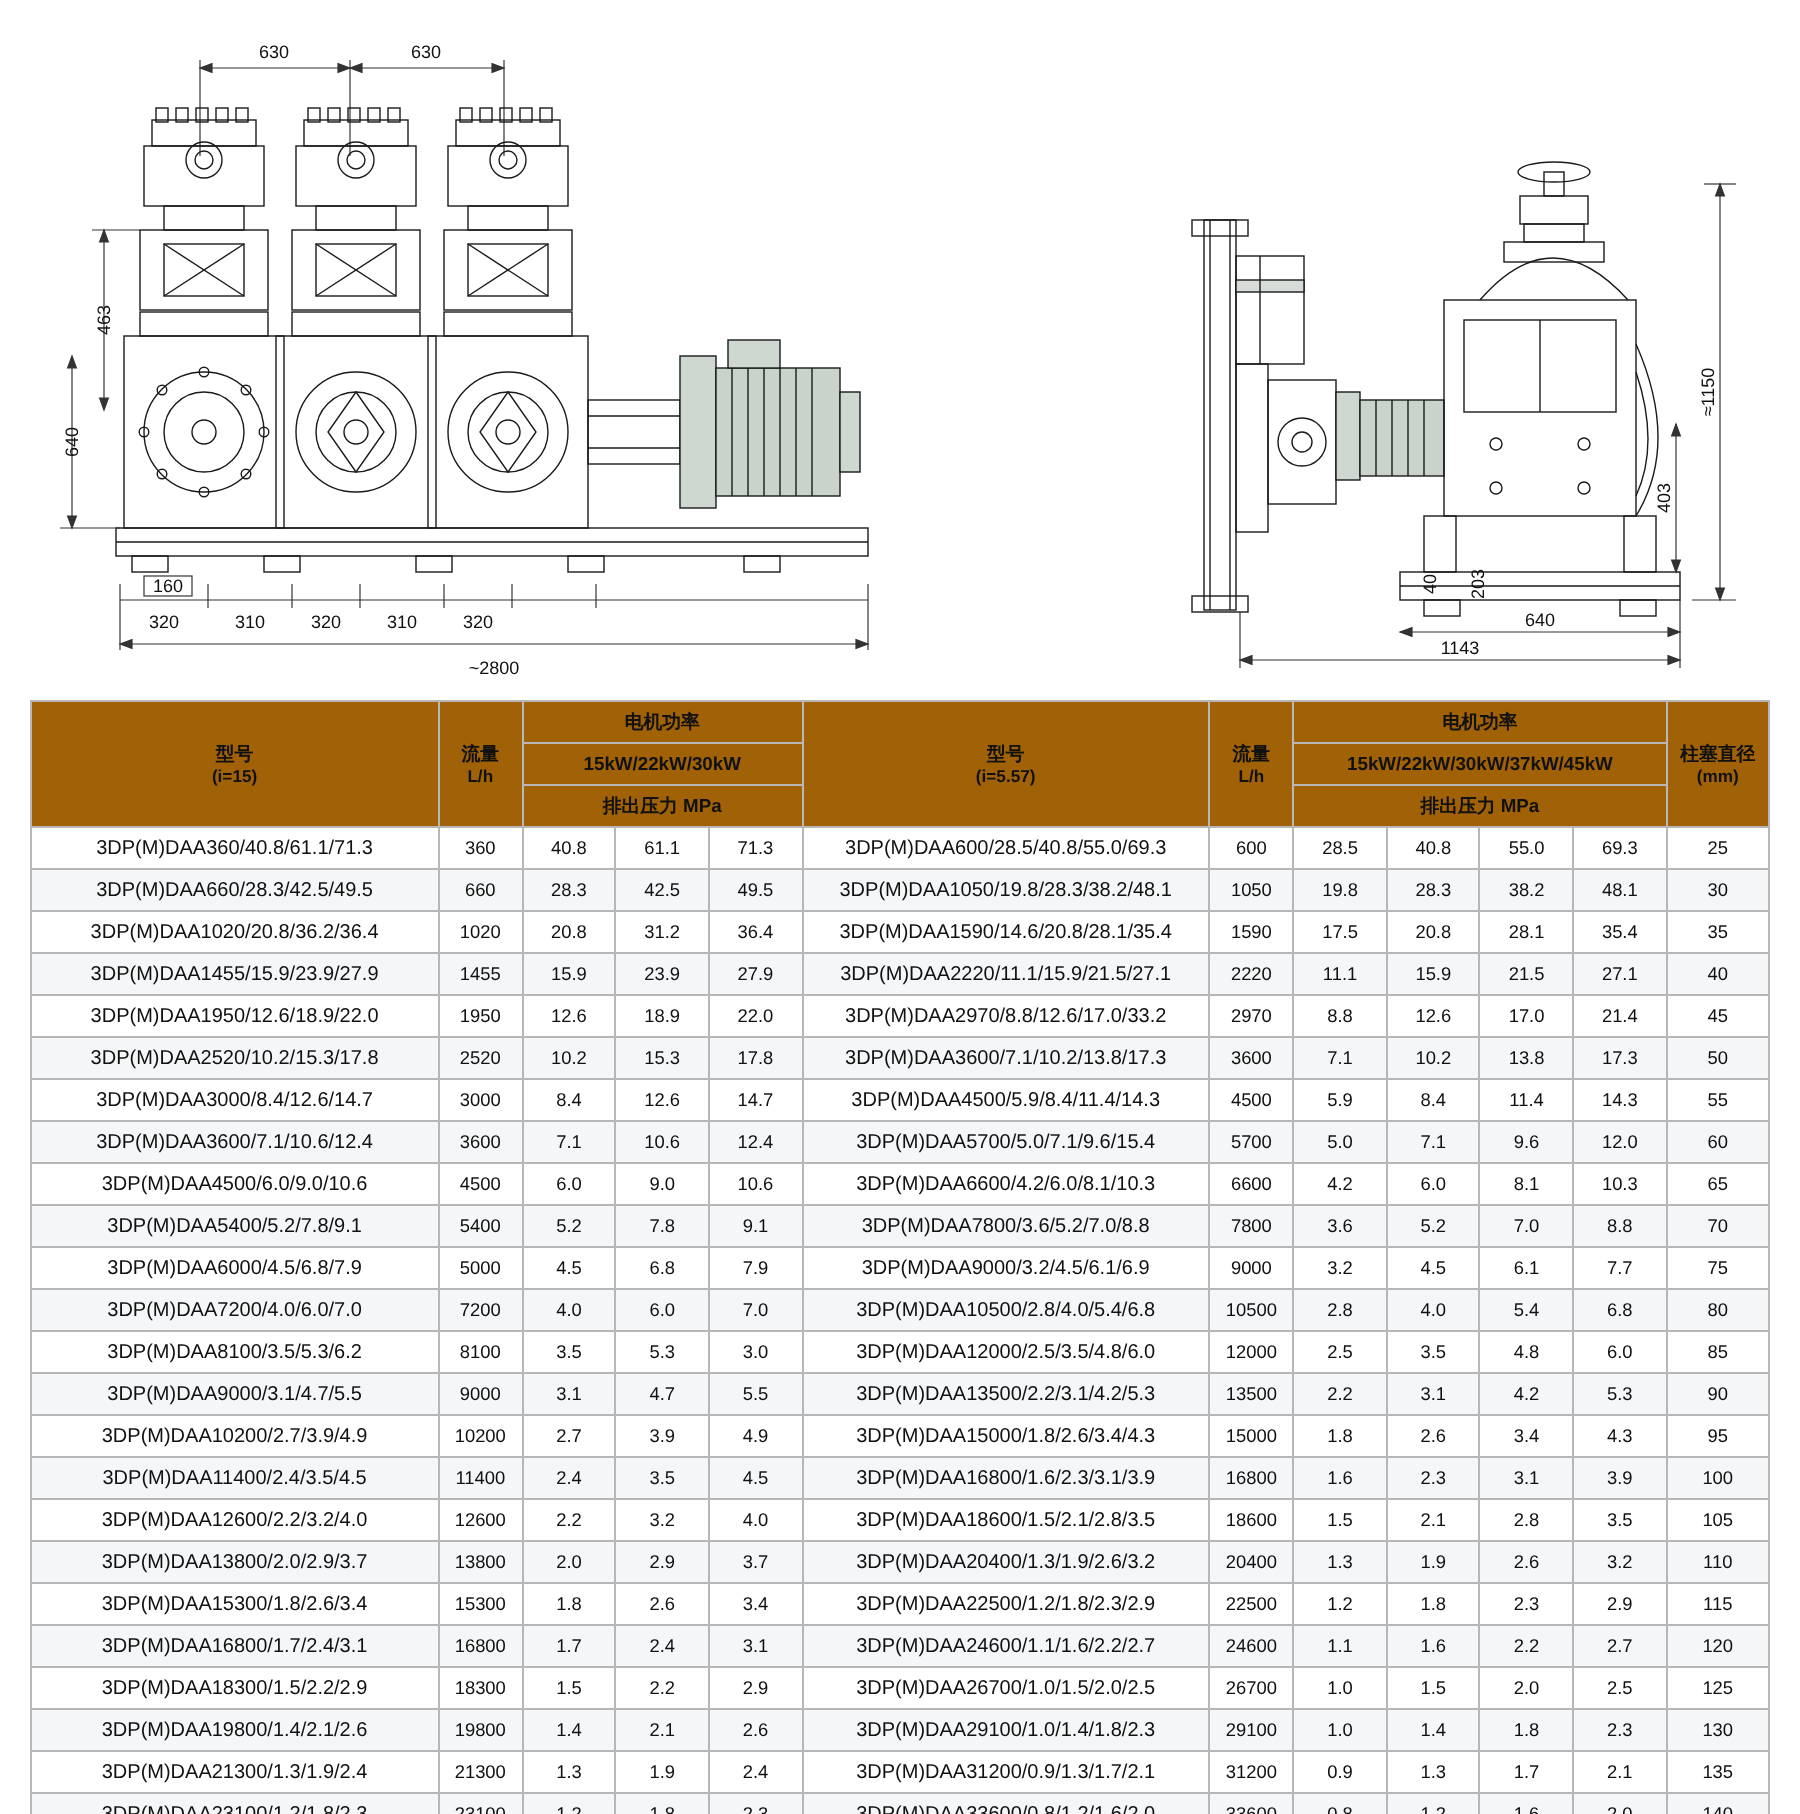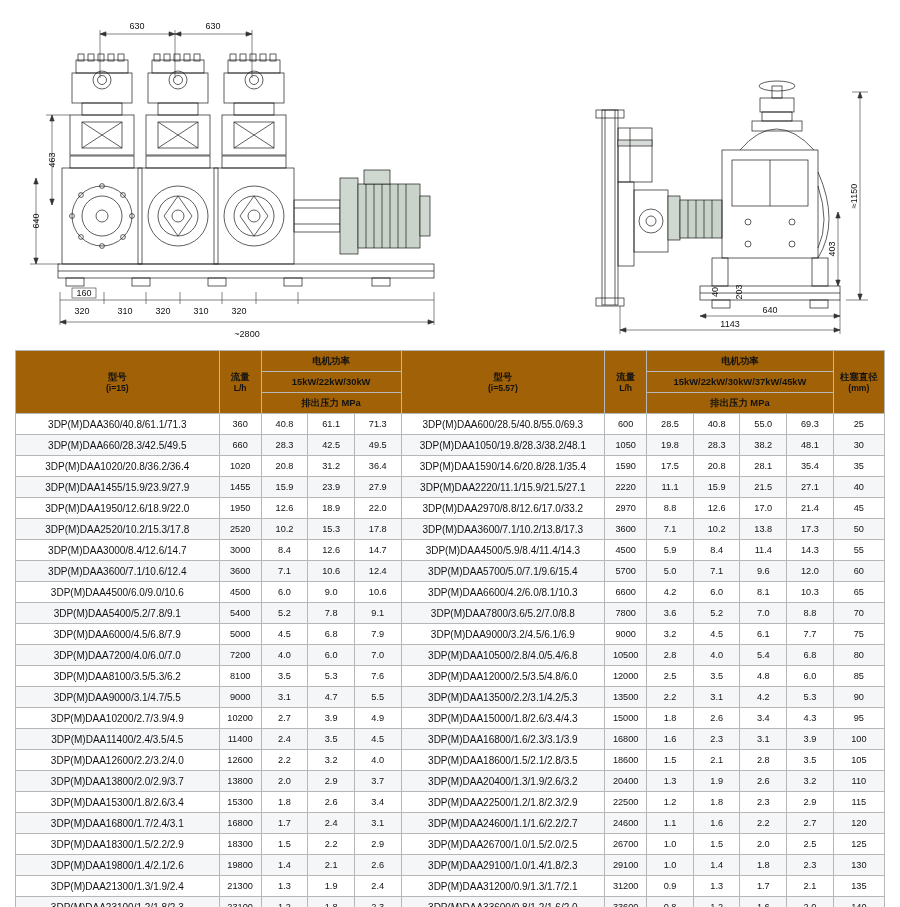--- a/index.html
+++ b/index.html
@@ -533,21 +533,21 @@
             <td class="hdr-p">4.0</td>
             <td class="hdr-p">5.4</td>
             <td class="hdr-p">6.8</td>
             <td class="hdr-dia">80</td>
           </tr>
           <tr>
             <td class="model">3DP(M)DAA8100/3.5/5.3/6.2</td>
             <td class="hdr-flow">8100</td>
             <td class="hdr-p">3.5</td>
             <td class="hdr-p">5.3</td>
-            <td class="hdr-p">7.6</td>
+            <td class="hdr-p">3.0</td>
             <td class="model">3DP(M)DAA12000/2.5/3.5/4.8/6.0</td>
             <td class="hdr-flow">12000</td>
             <td class="hdr-p">2.5</td>
             <td class="hdr-p">3.5</td>
             <td class="hdr-p">4.8</td>
             <td class="hdr-p">6.0</td>
             <td class="hdr-dia">85</td>
           </tr>
           <tr class="rowshade">
             <td class="model">3DP(M)DAA9000/3.1/4.7/5.5</td>

